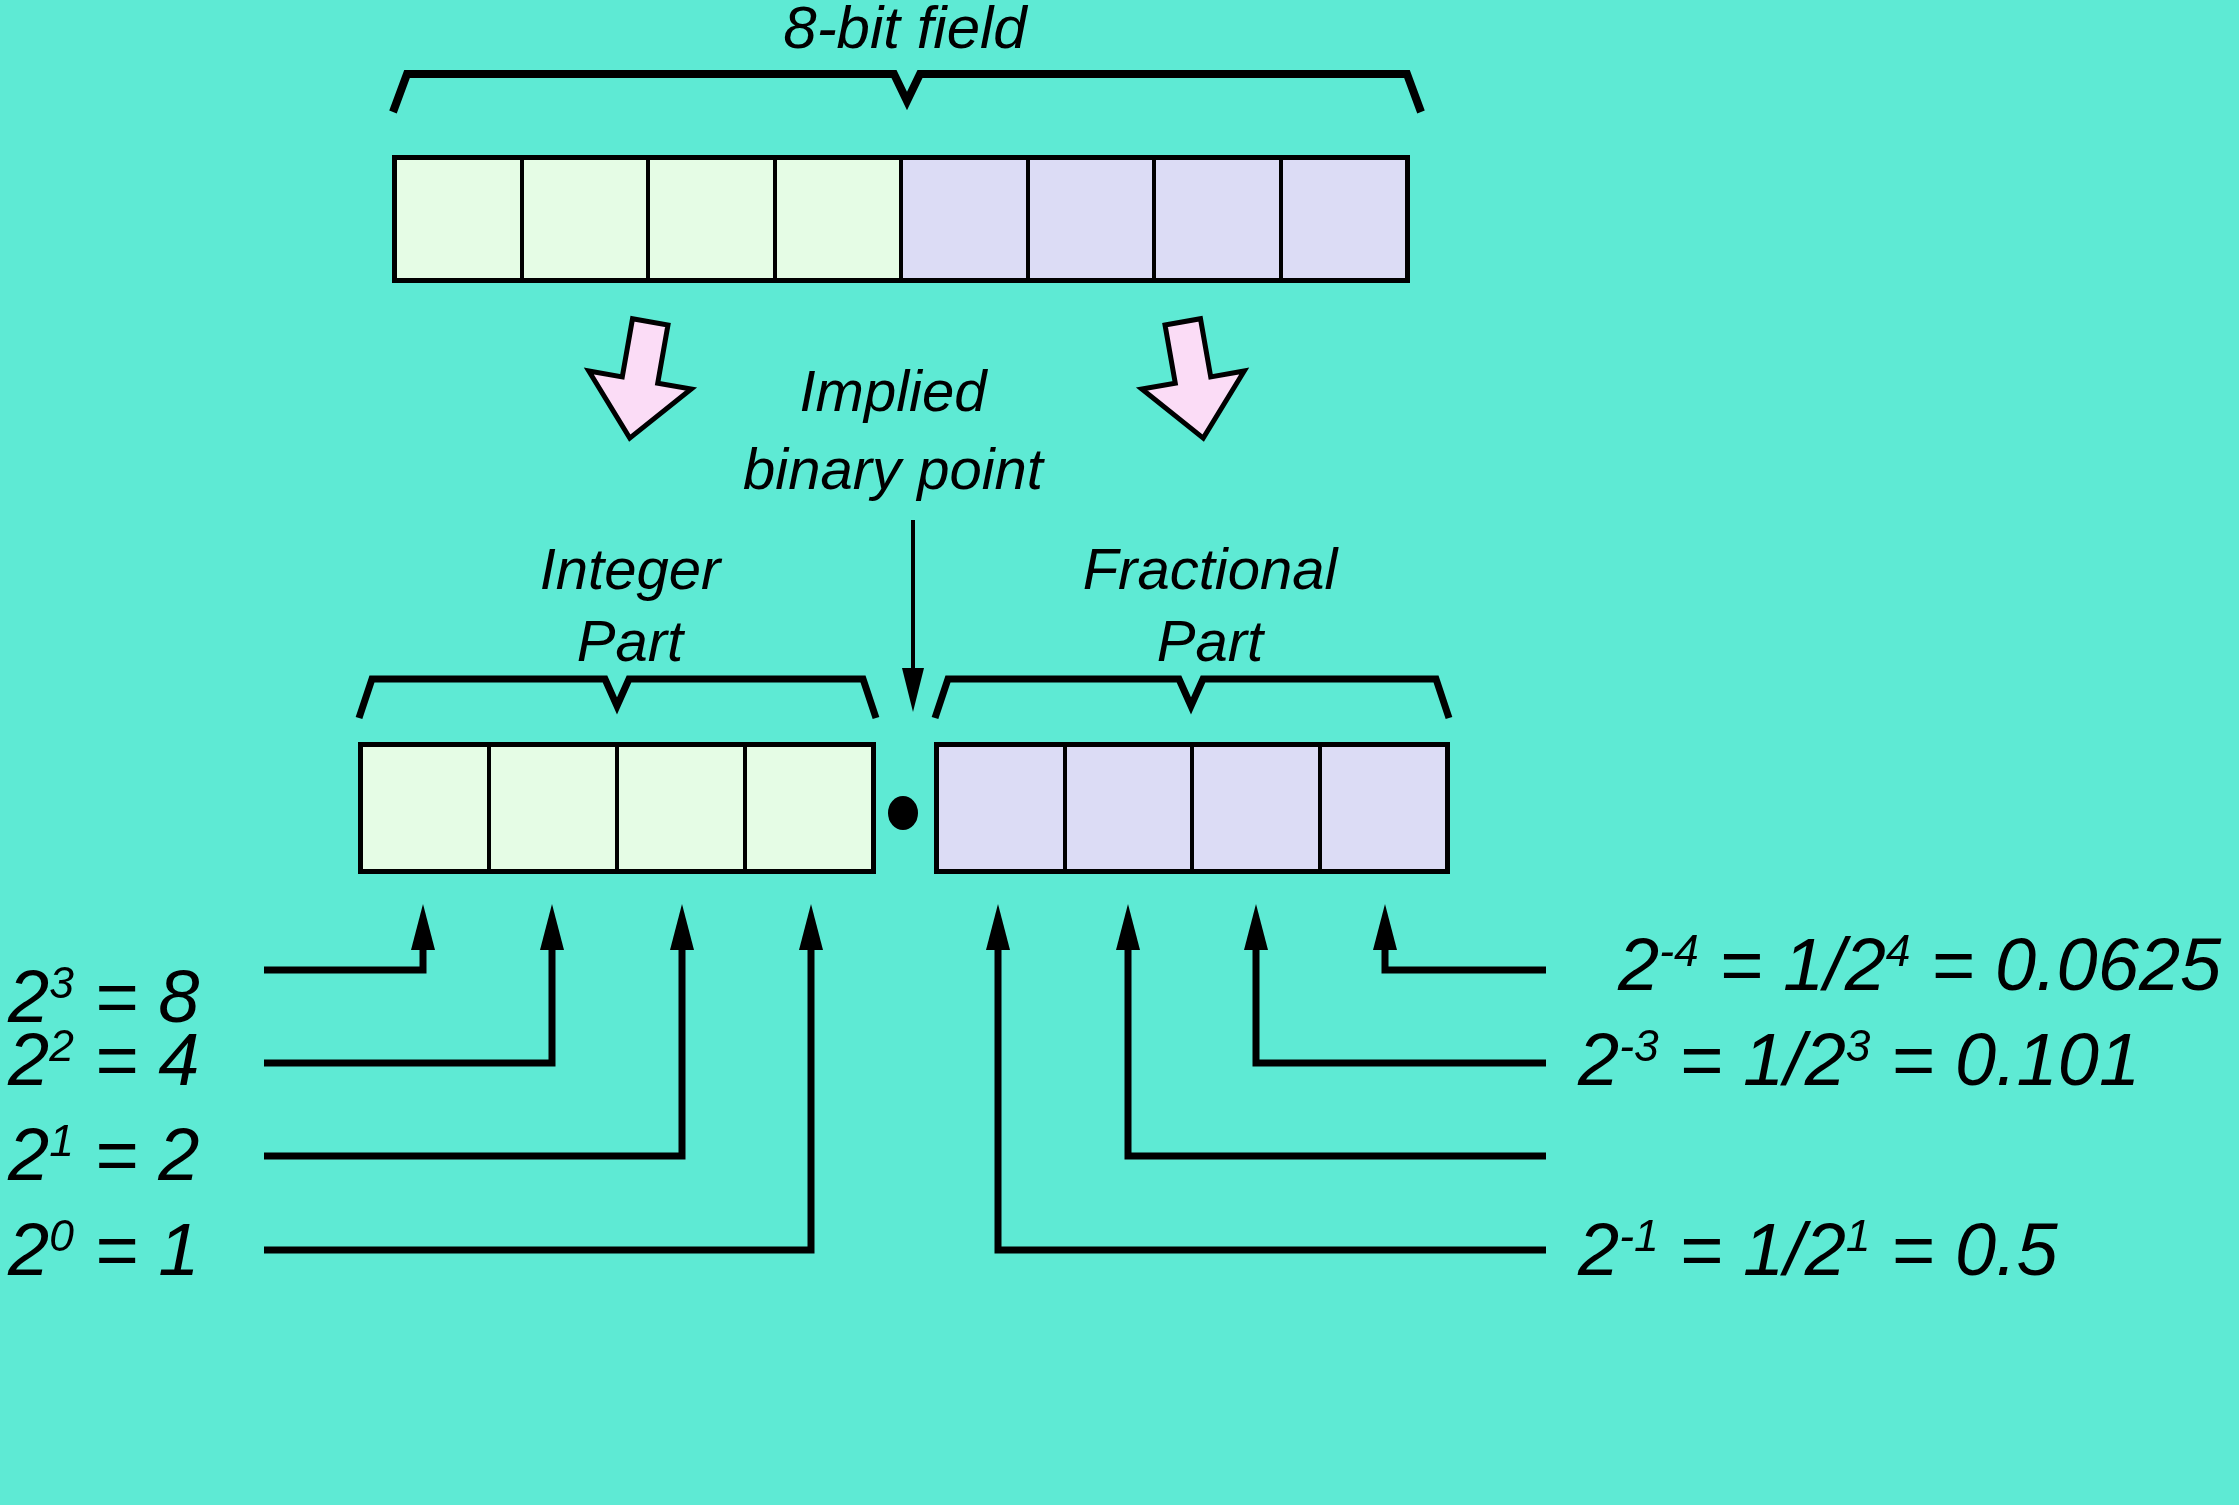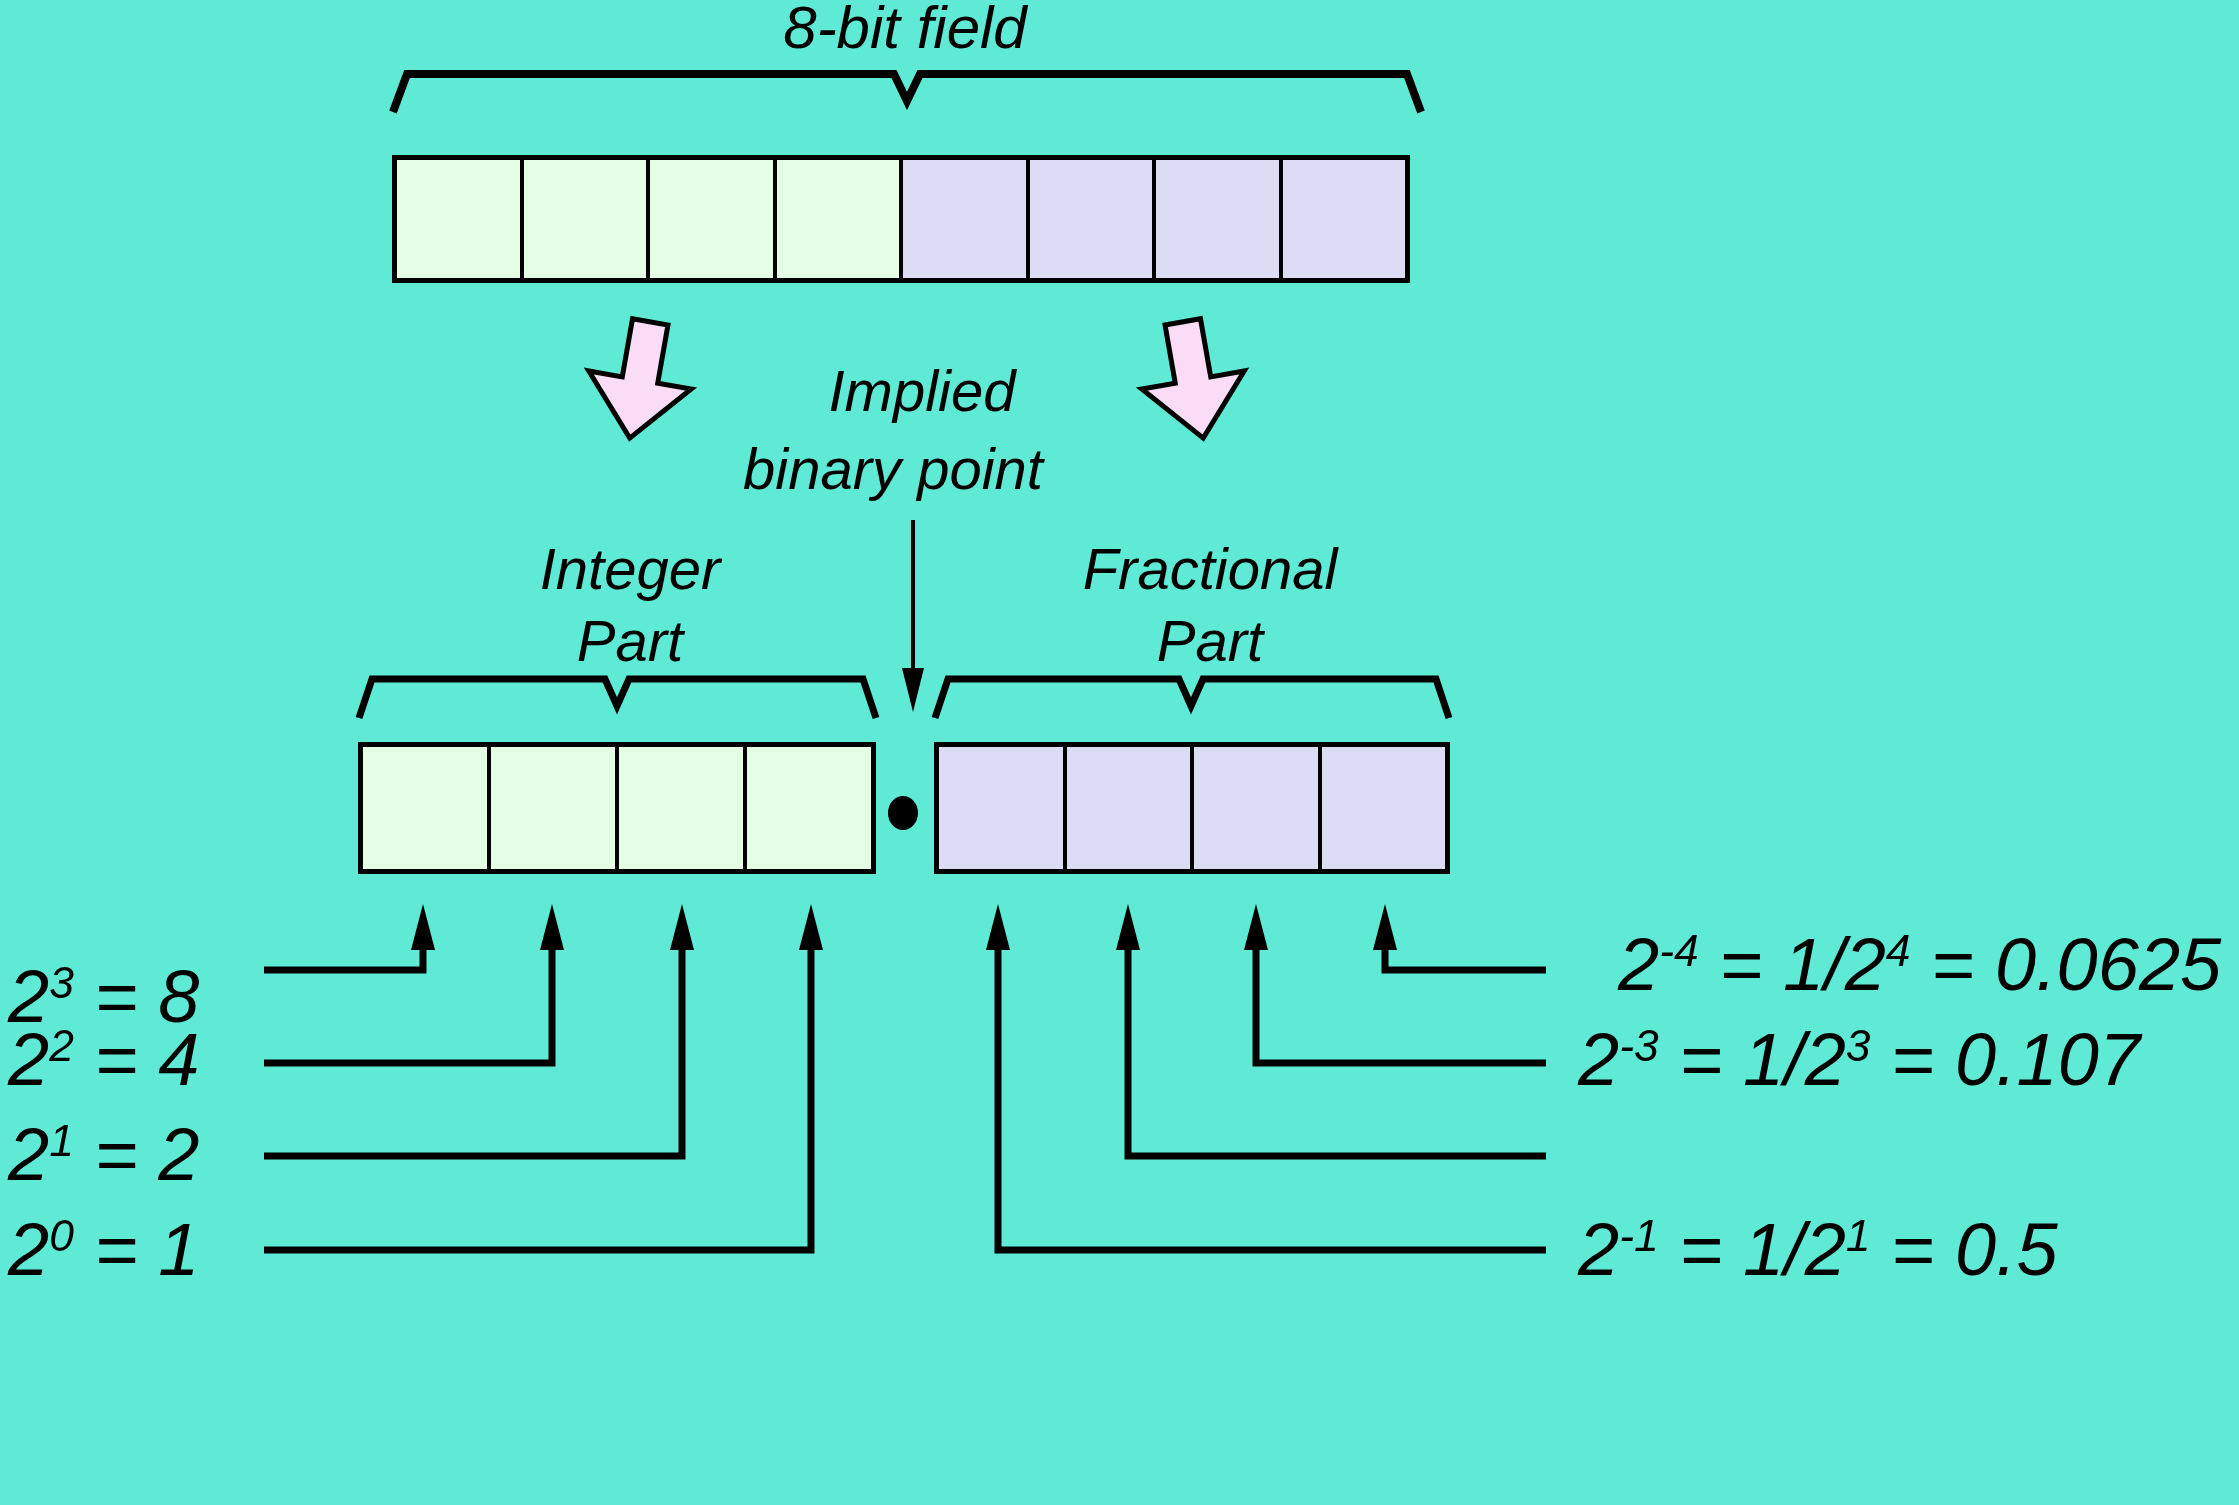--- a/index.html
+++ b/index.html
@@ -89,32 +89,32 @@
     </div>
   <div class="bitrow" id="frac-row" style="left:934px;top:742px;width:516px;height:132px;">
       <div class="cell frac"></div>
       <div class="cell frac"></div>
       <div class="cell frac"></div>
       <div class="cell frac"></div>
     </div>
 
   <div class="lbl center t-title" style="left:905px;top:-2px;">8-bit field</div>
 
-  <div class="lbl center t-mid" style="left:893px;top:362px;margin-left:29px;">Implied</div>
+  <div class="lbl center t-mid" style="left:893px;top:362px;">Implied</div>
   <div class="lbl center t-mid" style="left:893px;top:440px;text-align:center;">binary point</div>
 
   <div class="lbl center t-mid" style="left:630px;top:540px;">Integer</div>
   <div class="lbl center t-mid" style="left:630px;top:612px;">Part</div>
 
   <div class="lbl center t-mid" style="left:1210px;top:540px;">Fractional</div>
   <div class="lbl center t-mid" style="left:1210px;top:612px;">Part</div>
 
   <div class="lbl t-weight" style="left:8px;top:928px;margin-top:32px;"><span>2</span><sup>3</sup><span> = 8</span></div>
   <div class="lbl t-weight" style="left:8px;top:1023px;"><span>2</span><sup>2</sup><span> = 4</span></div>
   <div class="lbl t-weight" style="left:8px;top:1118px;"><span>2</span><sup>1</sup><span> = 2</span></div>
   <div class="lbl t-weight" style="left:8px;top:1213px;"><span>2</span><sup>0</sup><span> = 1</span></div>
 
   <div class="lbl t-weight" style="left:1578px;top:928px;margin-left:40px;"><span>2</span><sup>-4</sup><span> = 1/2</span><sup>4</sup><span> = 0.0625</span></div>
-  <div class="lbl t-weight" style="left:1578px;top:1023px;"><span>2</span><sup>-3</sup><span> = 1/2</span><sup>3</sup><span> = 0.107</span></div>
+  <div class="lbl t-weight" style="left:1578px;top:1023px;"><span>2</span><sup>-3</sup><span> = 1/2</span><sup>3</sup><span> = 0.101</span></div>
   <div class="lbl t-weight" style="left:1578px;top:1213px;"><span>2</span><sup>-1</sup><span> = 1/2</span><sup>1</sup><span> = 0.5</span></div>
 
 
 </div>
 
 </body></html>

